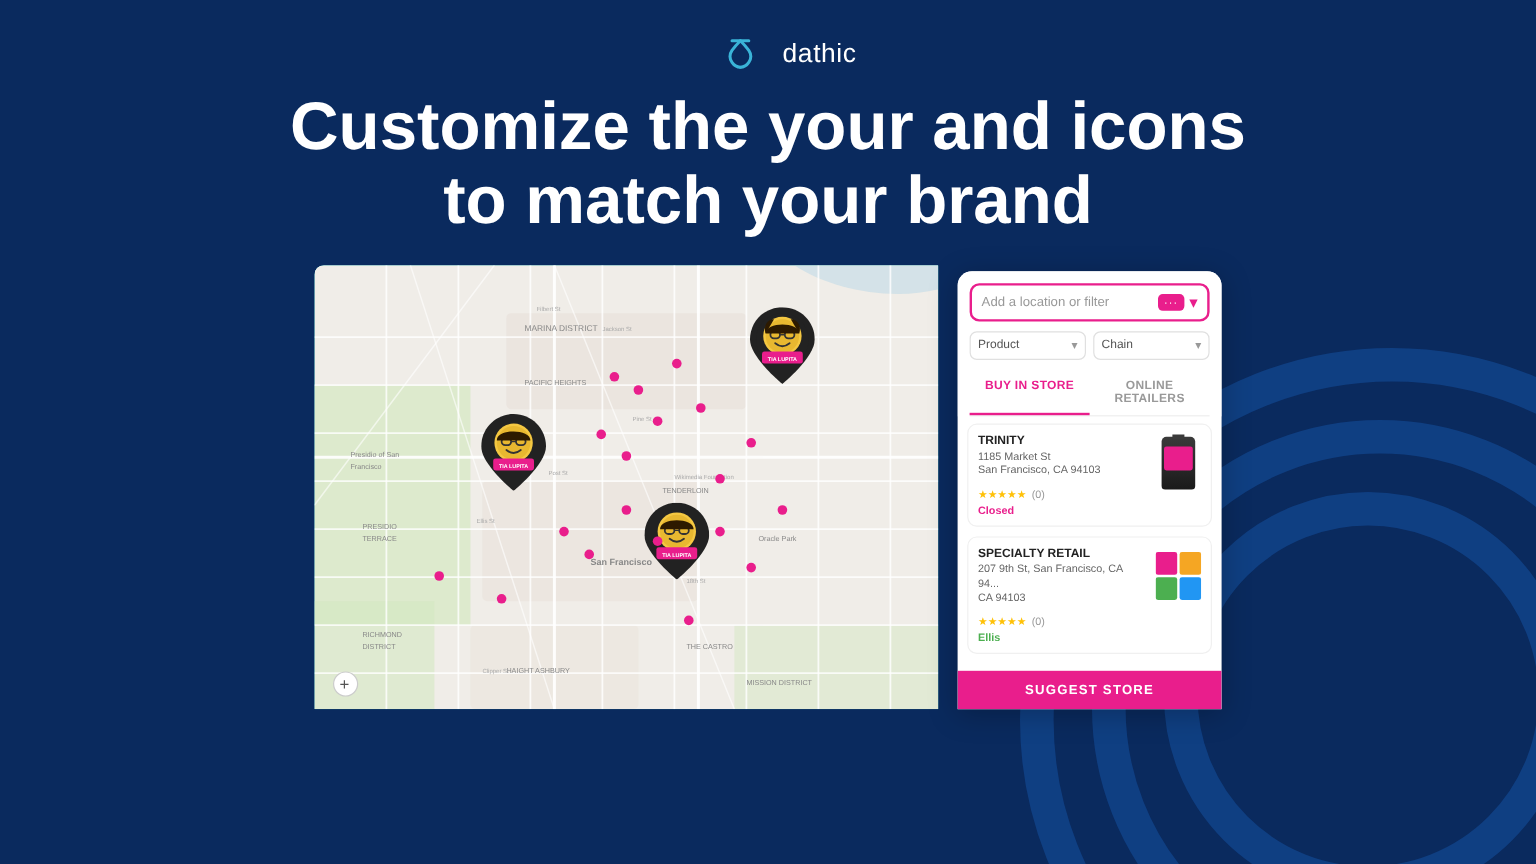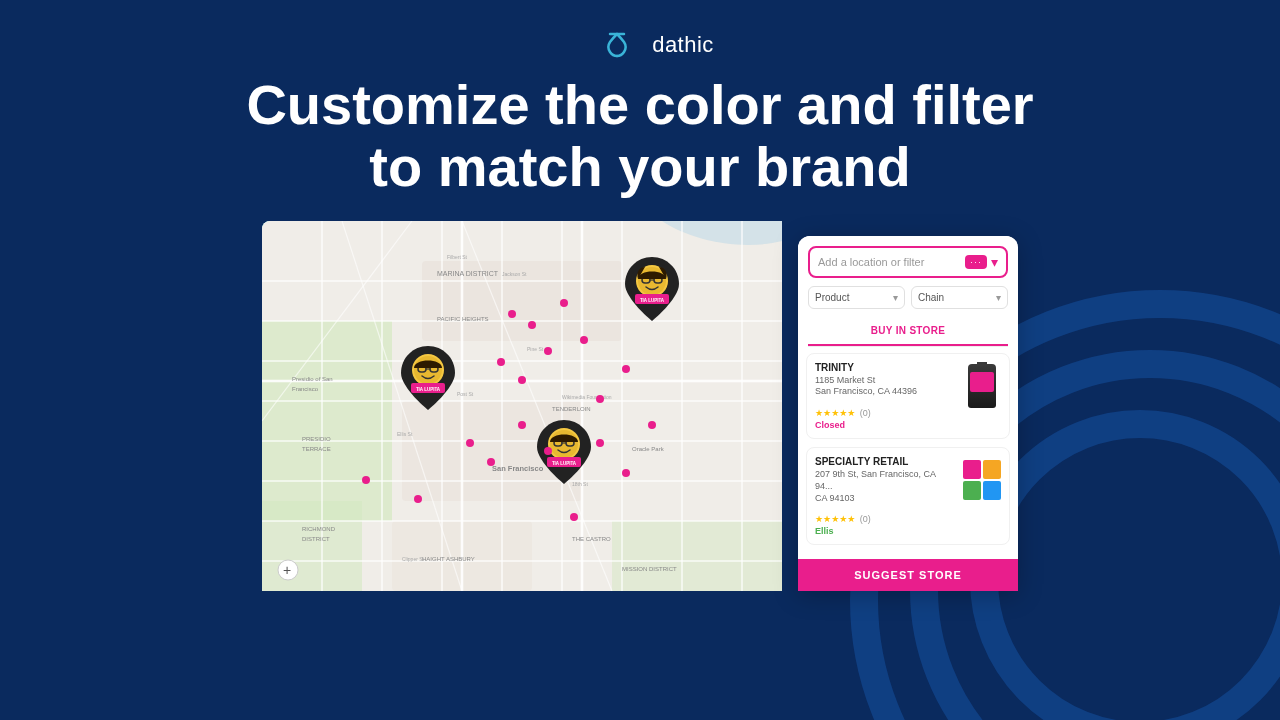--- a/index.html
+++ b/index.html
@@ -362,21 +362,21 @@
     <span class="logo-t">
       <svg viewBox="0 0 22 26" fill="none" xmlns="http://www.w3.org/2000/svg">
         <path d="M11 2 C11 2, 7 6, 4 10 C2 13, 2 17, 4 20 C6 23, 9 24, 11 24" stroke="#3ab4d8" stroke-width="2.5" stroke-linecap="round" fill="none"></path>
         <path d="M11 2 C11 2, 15 6, 18 10 C20 13, 20 17, 18 20 C16 23, 13 24, 11 24" stroke="#3ab4d8" stroke-width="2.5" stroke-linecap="round" fill="none"></path>
         <line x1="4" y1="2" x2="18" y2="2" stroke="#3ab4d8" stroke-width="2.5" stroke-linecap="round"></line>
       </svg>
     </span>
     <span class="logo-text">dathic</span>
   </div>
   <h1 class="headline">
-    <span>Customize the color and filter</span><br>
+    <span>Customize the your and icons</span><br>
     <span>to match your brand</span>
   </h1>
 </div>
 
 <div class="content-area">
 
   <div class="map-container">
     <div class="map-bg">
 
       <svg class="map-svg" viewBox="0 0 520 370" xmlns="http://www.w3.org/2000/svg">
@@ -546,31 +546,35 @@
         <button class="filter-btn">
           <span>Chain</span>
           <span class="filter-chevron">▾</span>
         </button>
       </div>
 
       <div class="tab-row">
         <div class="tab active">
           <span>BUY IN STORE</span>
         </div>
+        <div class="tab">
+          <span>ONLINE</span><br>
+          <span>RETAILERS</span>
+        </div>
       </div>
     </div>
 
     <div class="panel-body">
 
       <div class="store-card">
         <div class="store-info">
           <div class="store-name">TRINITY</div>
           <div class="store-address">
             <span>1185 Market St</span><br>
-            <span>San Francisco, CA 44396</span>
+            <span>San Francisco, CA 94103</span>
           </div>
           <div>
             <span class="stars">★★★★★</span>
             <span class="stars-count">(0)</span>
           </div>
           <div class="store-status closed">Closed</div>
         </div>
         <div class="product-img">
           <div class="product-bottle">
             <div class="product-bottle-label"></div>

